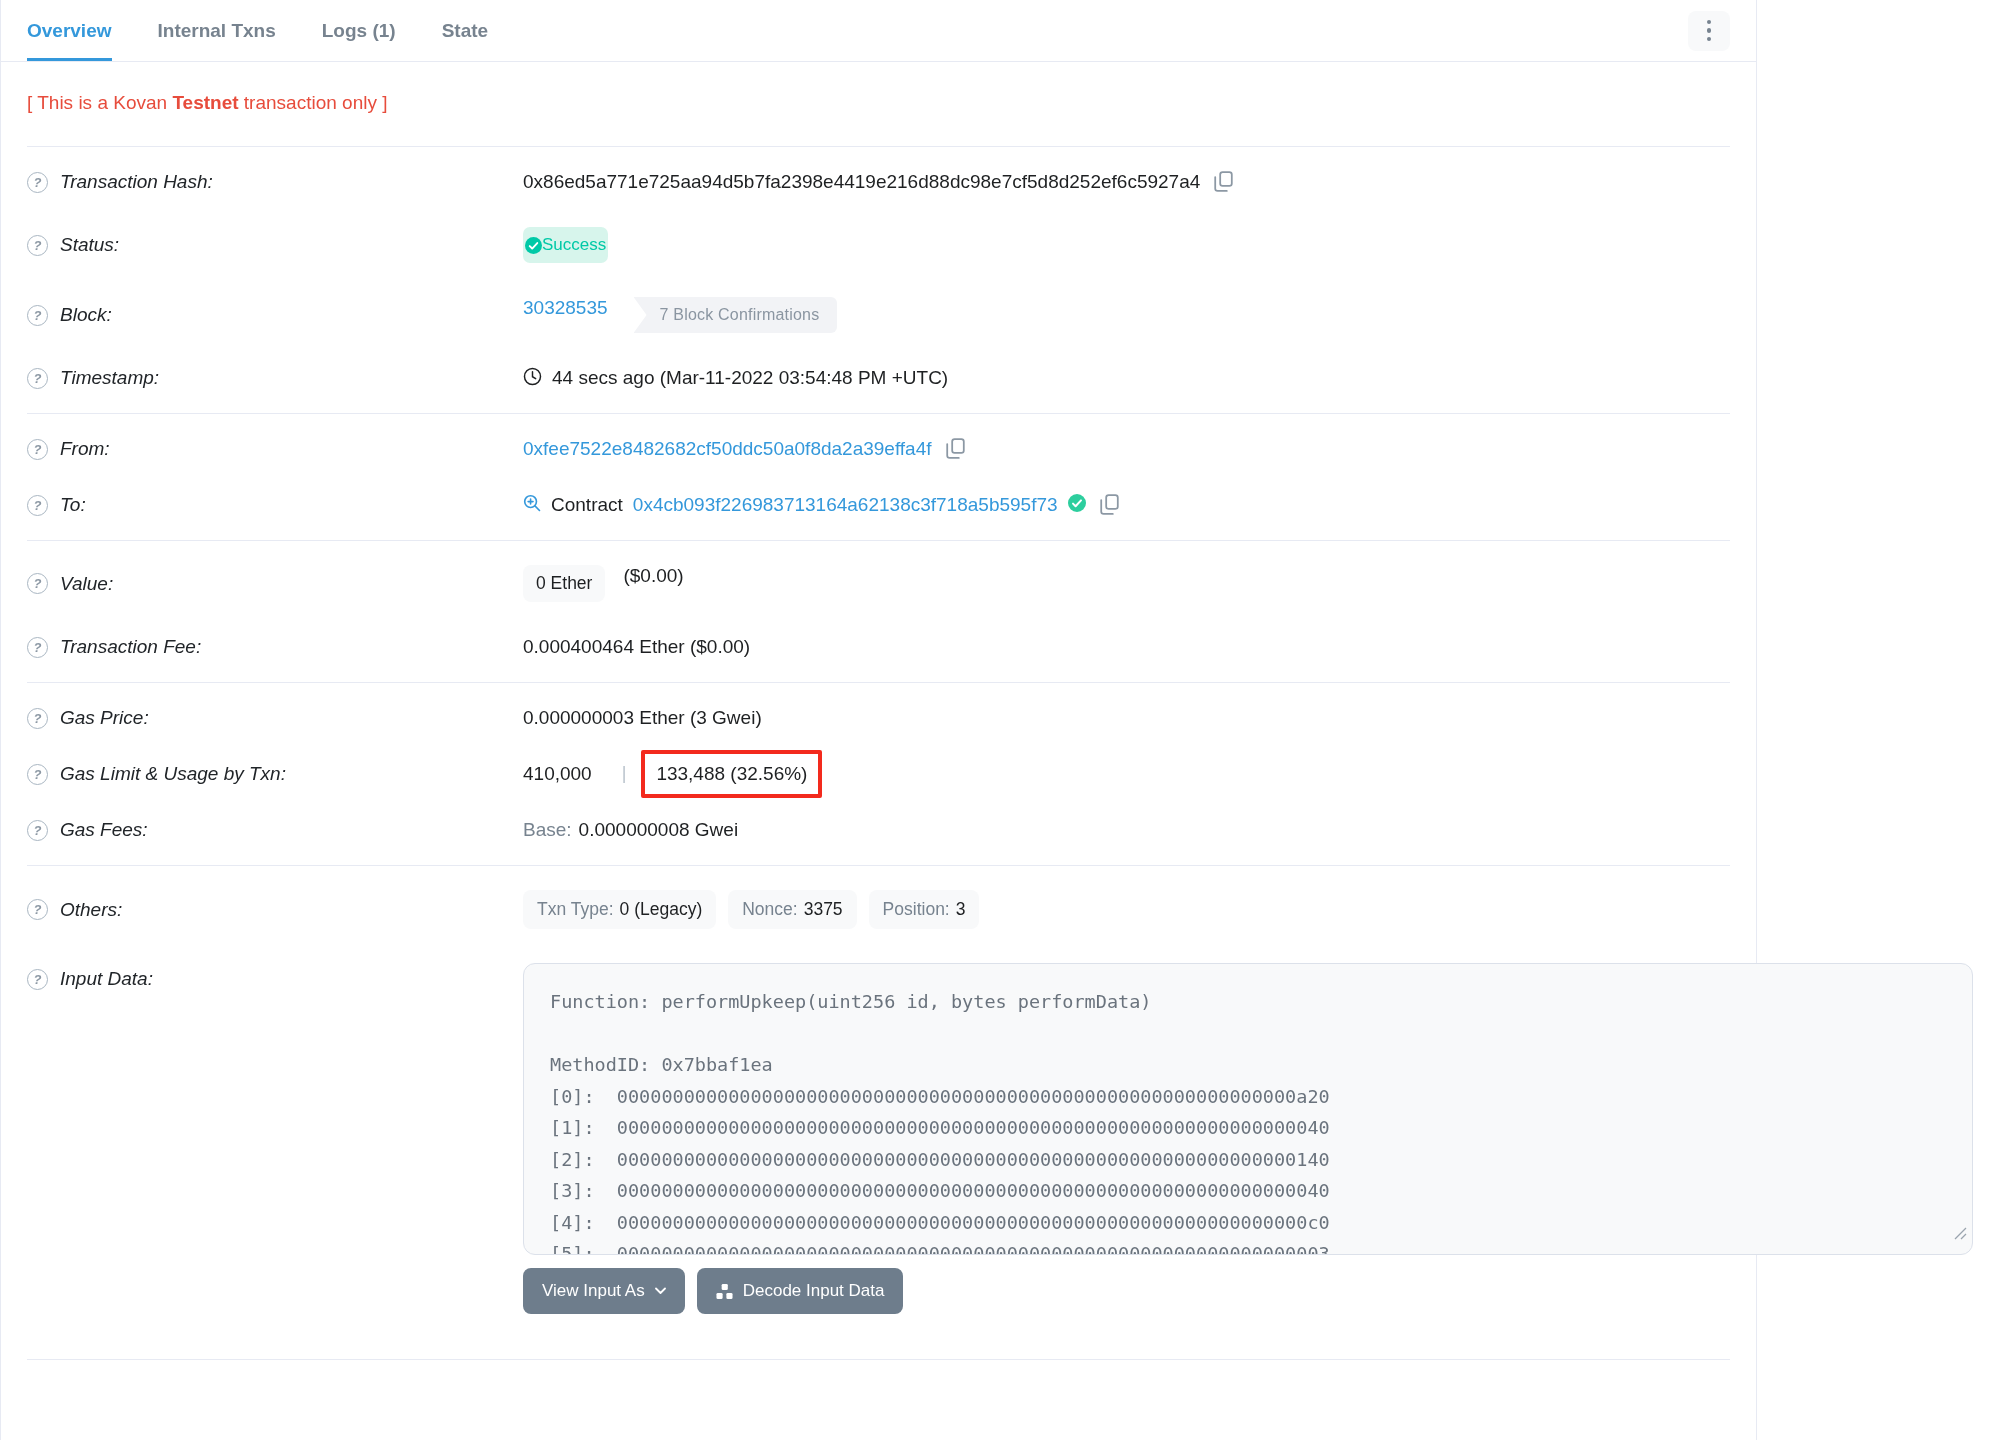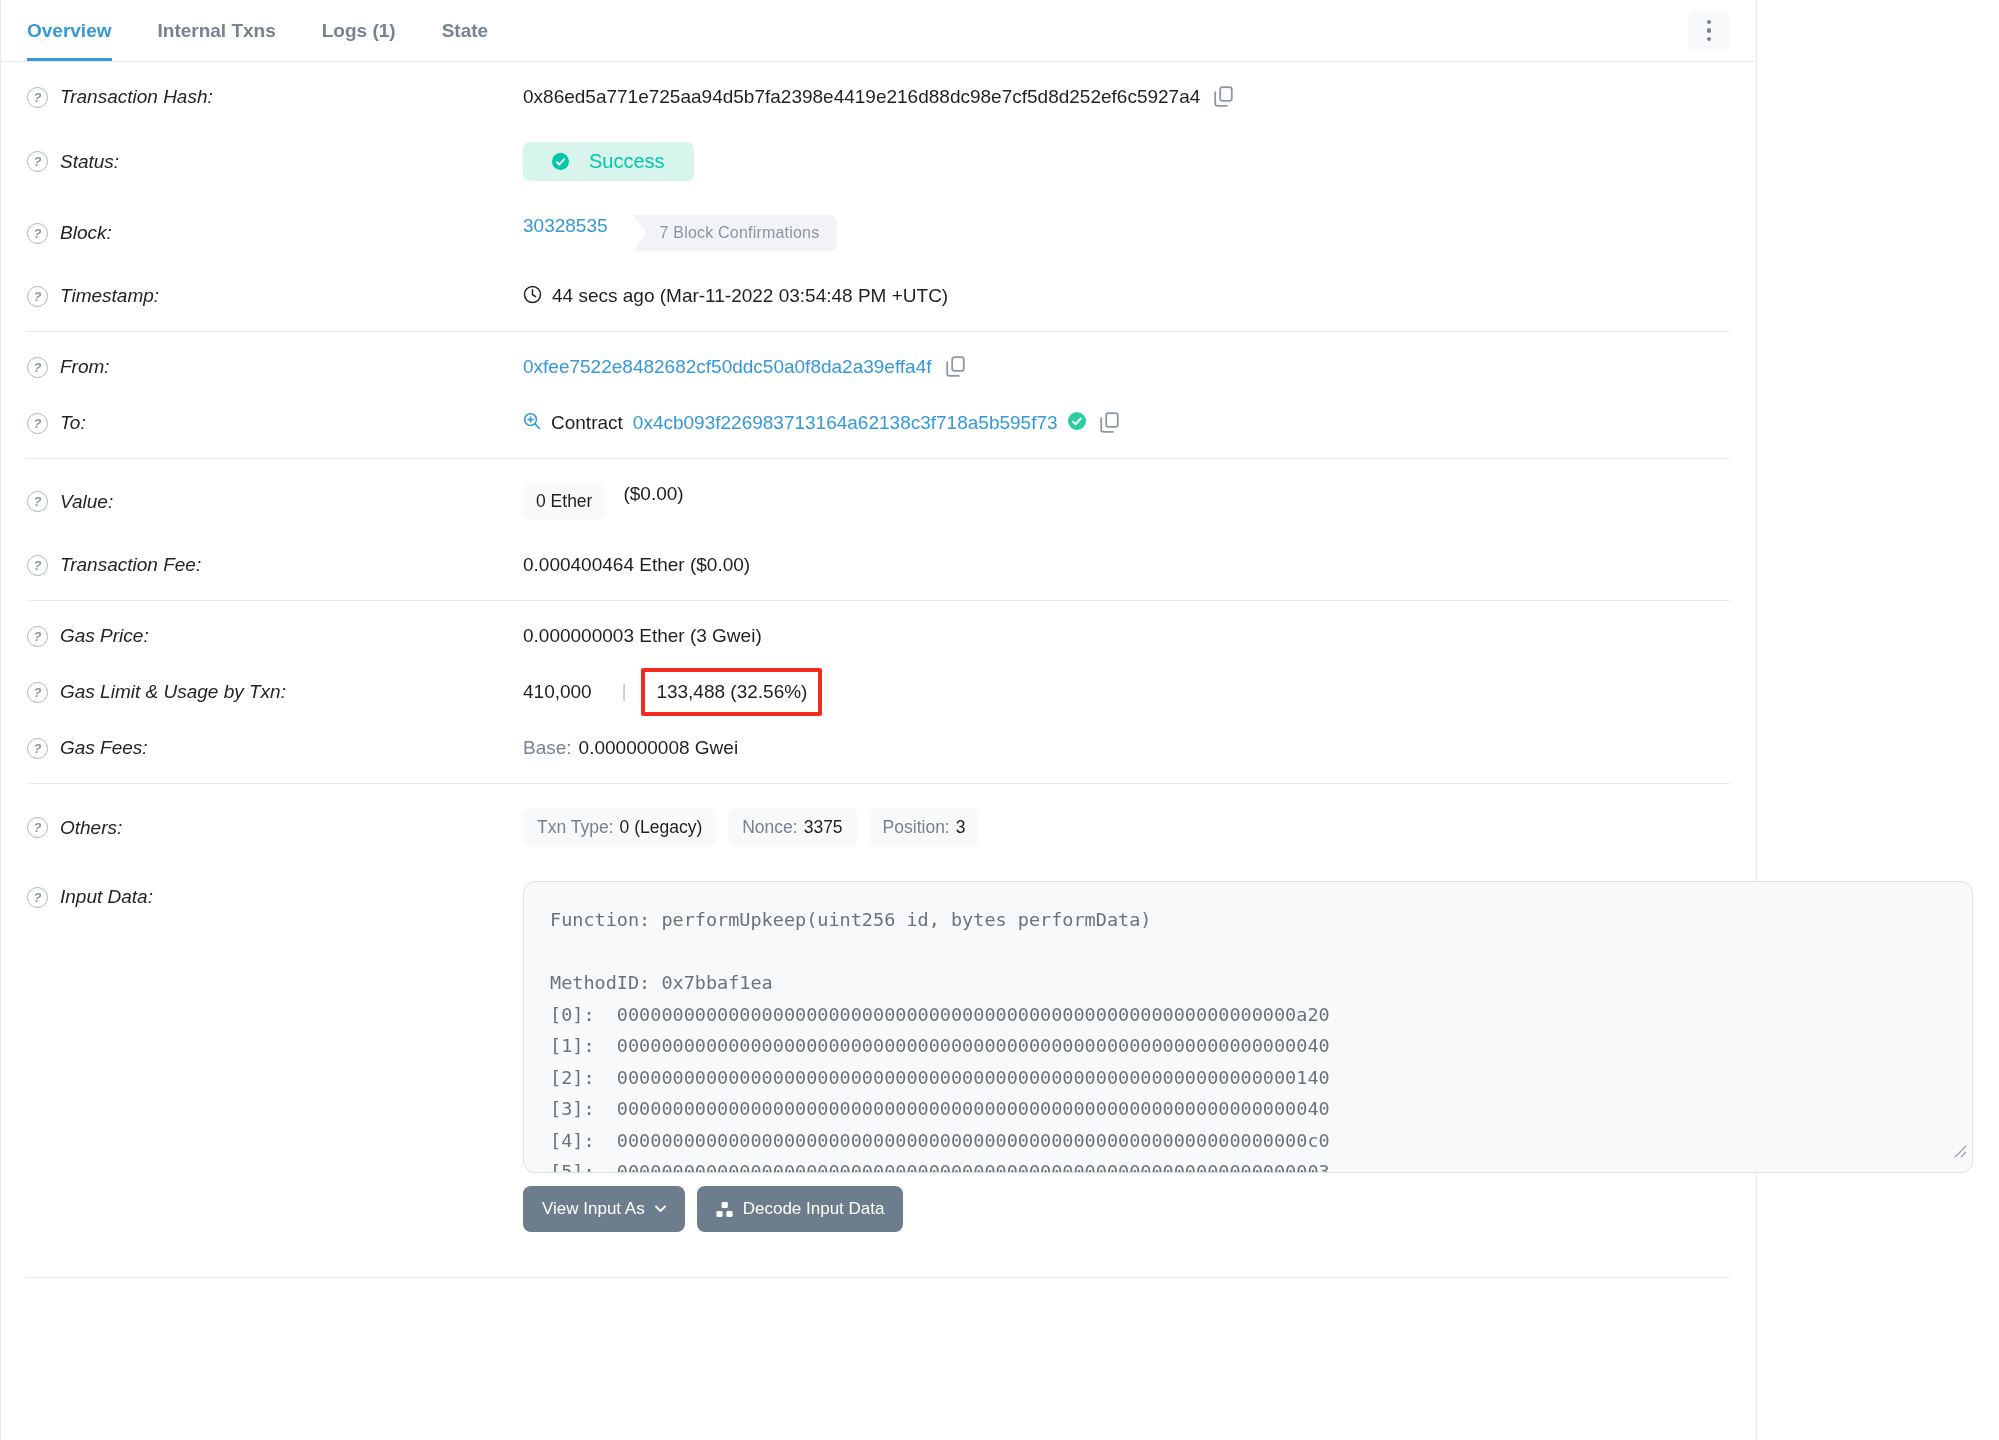--- a/index.html
+++ b/index.html
@@ -57,24 +57,24 @@
     display:inline-flex; align-items:center; justify-content:center;
     font-size:13px; font-weight:700; cursor:pointer;
   }
   .qicon::before { content:"?"; }
   .row-value { display:flex; align-items:flex-start; gap:10px; flex:1; min-width:0; }
   a.link { color:var(--accent,#3498db); text-decoration:none; cursor:pointer; }
   .copy { display:inline-flex; align-items:center; cursor:pointer; margin-left:4px; }
 
   
   .badge-success {
-    display:inline-flex; align-items:center; gap:20px;
+    display:inline-flex; align-items:center; gap:0;
     background:var(--success-bg,#d7f5ec); color:var(--success,#00c9a7);
-    font-size:20px; font-weight:500;
-    padding:8px 29px; border-radius:7px;
+    font-size:17px; font-weight:500;
+    padding:8px 2px; border-radius:7px;
   }
   .badge-confirm {
     margin-left:16px;
     background:#f2f3f6; color:#8a95a1;
     font-size:16px; font-weight:500; letter-spacing:.2px;
     padding:9px 18px 9px 26px;
     clip-path:polygon(0 0,100% 0,100% 100%,0 100%,13px 50%);
     border-radius:0 6px 6px 0;
   }
   .badge-plain {
@@ -133,20 +133,23 @@
     <div class="tab">State</div>
     <div class="kebab">
       <i></i>
         <i></i>
         <i></i>
     </div>
   </div>
 
   <div class="content">
 
+    <div class="sec">
+      <div class="notice"><span>[ This is a Kovan </span><b>Testnet</b><span> transaction only ]</span></div>
+    </div>
 
     <div class="sec">
       <div class="row">
         <div class="row-label">
           <span class="qicon"></span>
           <span>Transaction Hash:</span>
         </div>
         <div class="row-value">
           <span>0x86ed5a771e725aa94d5b7fa2398e4419e216d88dc98e7cf5d8d252ef6c5927a4</span>
           <span class="copy">

